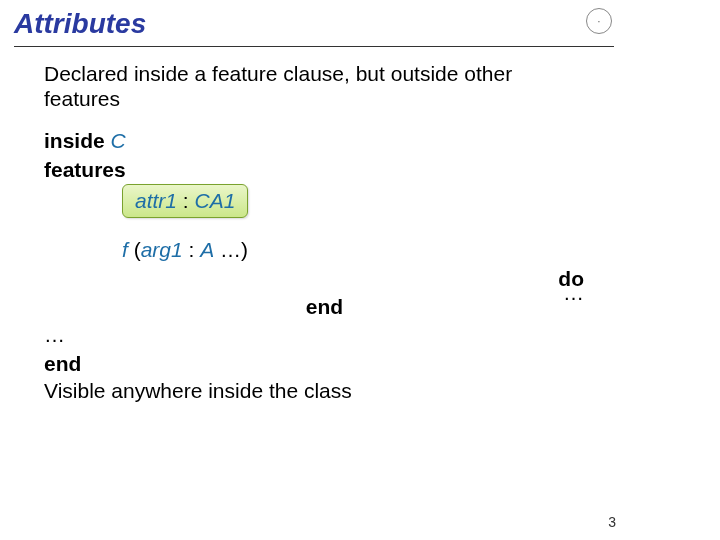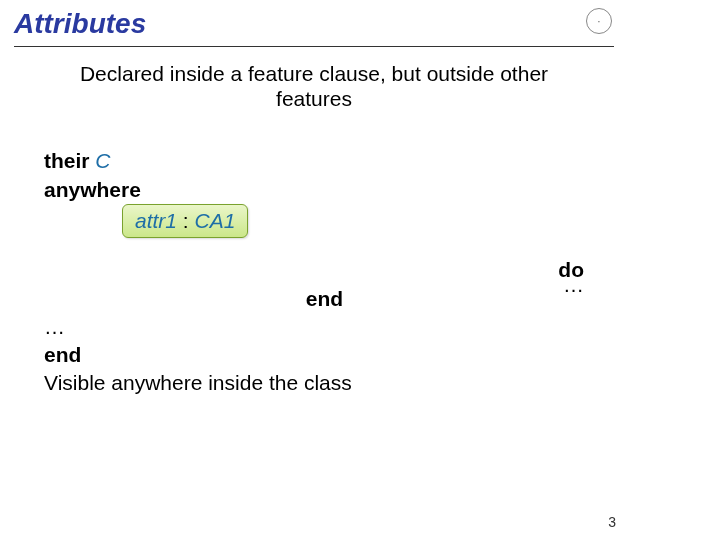--- a/index.html
+++ b/index.html
@@ -48,22 +48,21 @@
     font-size: 10px;
     color: #555;
     background: #fff;
   }
   .body {
     padding: 14px 44px 0 44px;
     font-size: 21px;
     line-height: 1.2;
   }
   .lead {
-    margin-bottom: 36px;
-    text-align: center;
+    margin-bottom: 16px;
   }
   .code {
     font-size: 21px;
     line-height: 1.35;
   }
   .kw { font-weight: bold; }
   .cname { color: #1e6ea7; font-style: italic; }
   .typed { color: #1e6ea7; font-style: italic; margin-top: 21px; }
   .fn { color: #1e6ea7; font-style: italic; }
 
@@ -108,37 +107,40 @@
   <div class="logo">
     <span>·</span>
   </div>
 
   <div class="body">
 
     <div class="lead">Declared inside a feature clause, but outside other features</div>
 
     <div class="code">
       <div>
-        <span class="kw">their</span>
+        <span class="kw">inside</span>
         <span> </span>
         <span class="cname">C</span>
       </div>
       <div>
-        <span class="kw">anywhere</span>
+        <span class="kw">features</span>
       </div>
       <div class="indent1">
         <span class="highlight-wrap">
           <span class="highlight">
             <span class="typed">attr1</span><span> : </span><span class="typed">CA1</span>
           </span>
         </span>
       </div>
 
       <div style="height:18px"></div>
 
+      <div class="indent1">
+        <span class="fn">f</span><span>  (</span><span class="typed">arg1</span><span> : </span><span class="typed">A</span><span> …)</span>
+      </div>
       <div class="indent2">
         <span class="kw">do</span>
       </div>
       <div class="indent2" style="position:relative;">
         <span class="kw">end</span>
         <span class="indent-after" style="position:relative; top:-14px;">…</span>
       </div>
       <div>
         <span>…</span>
       </div>

